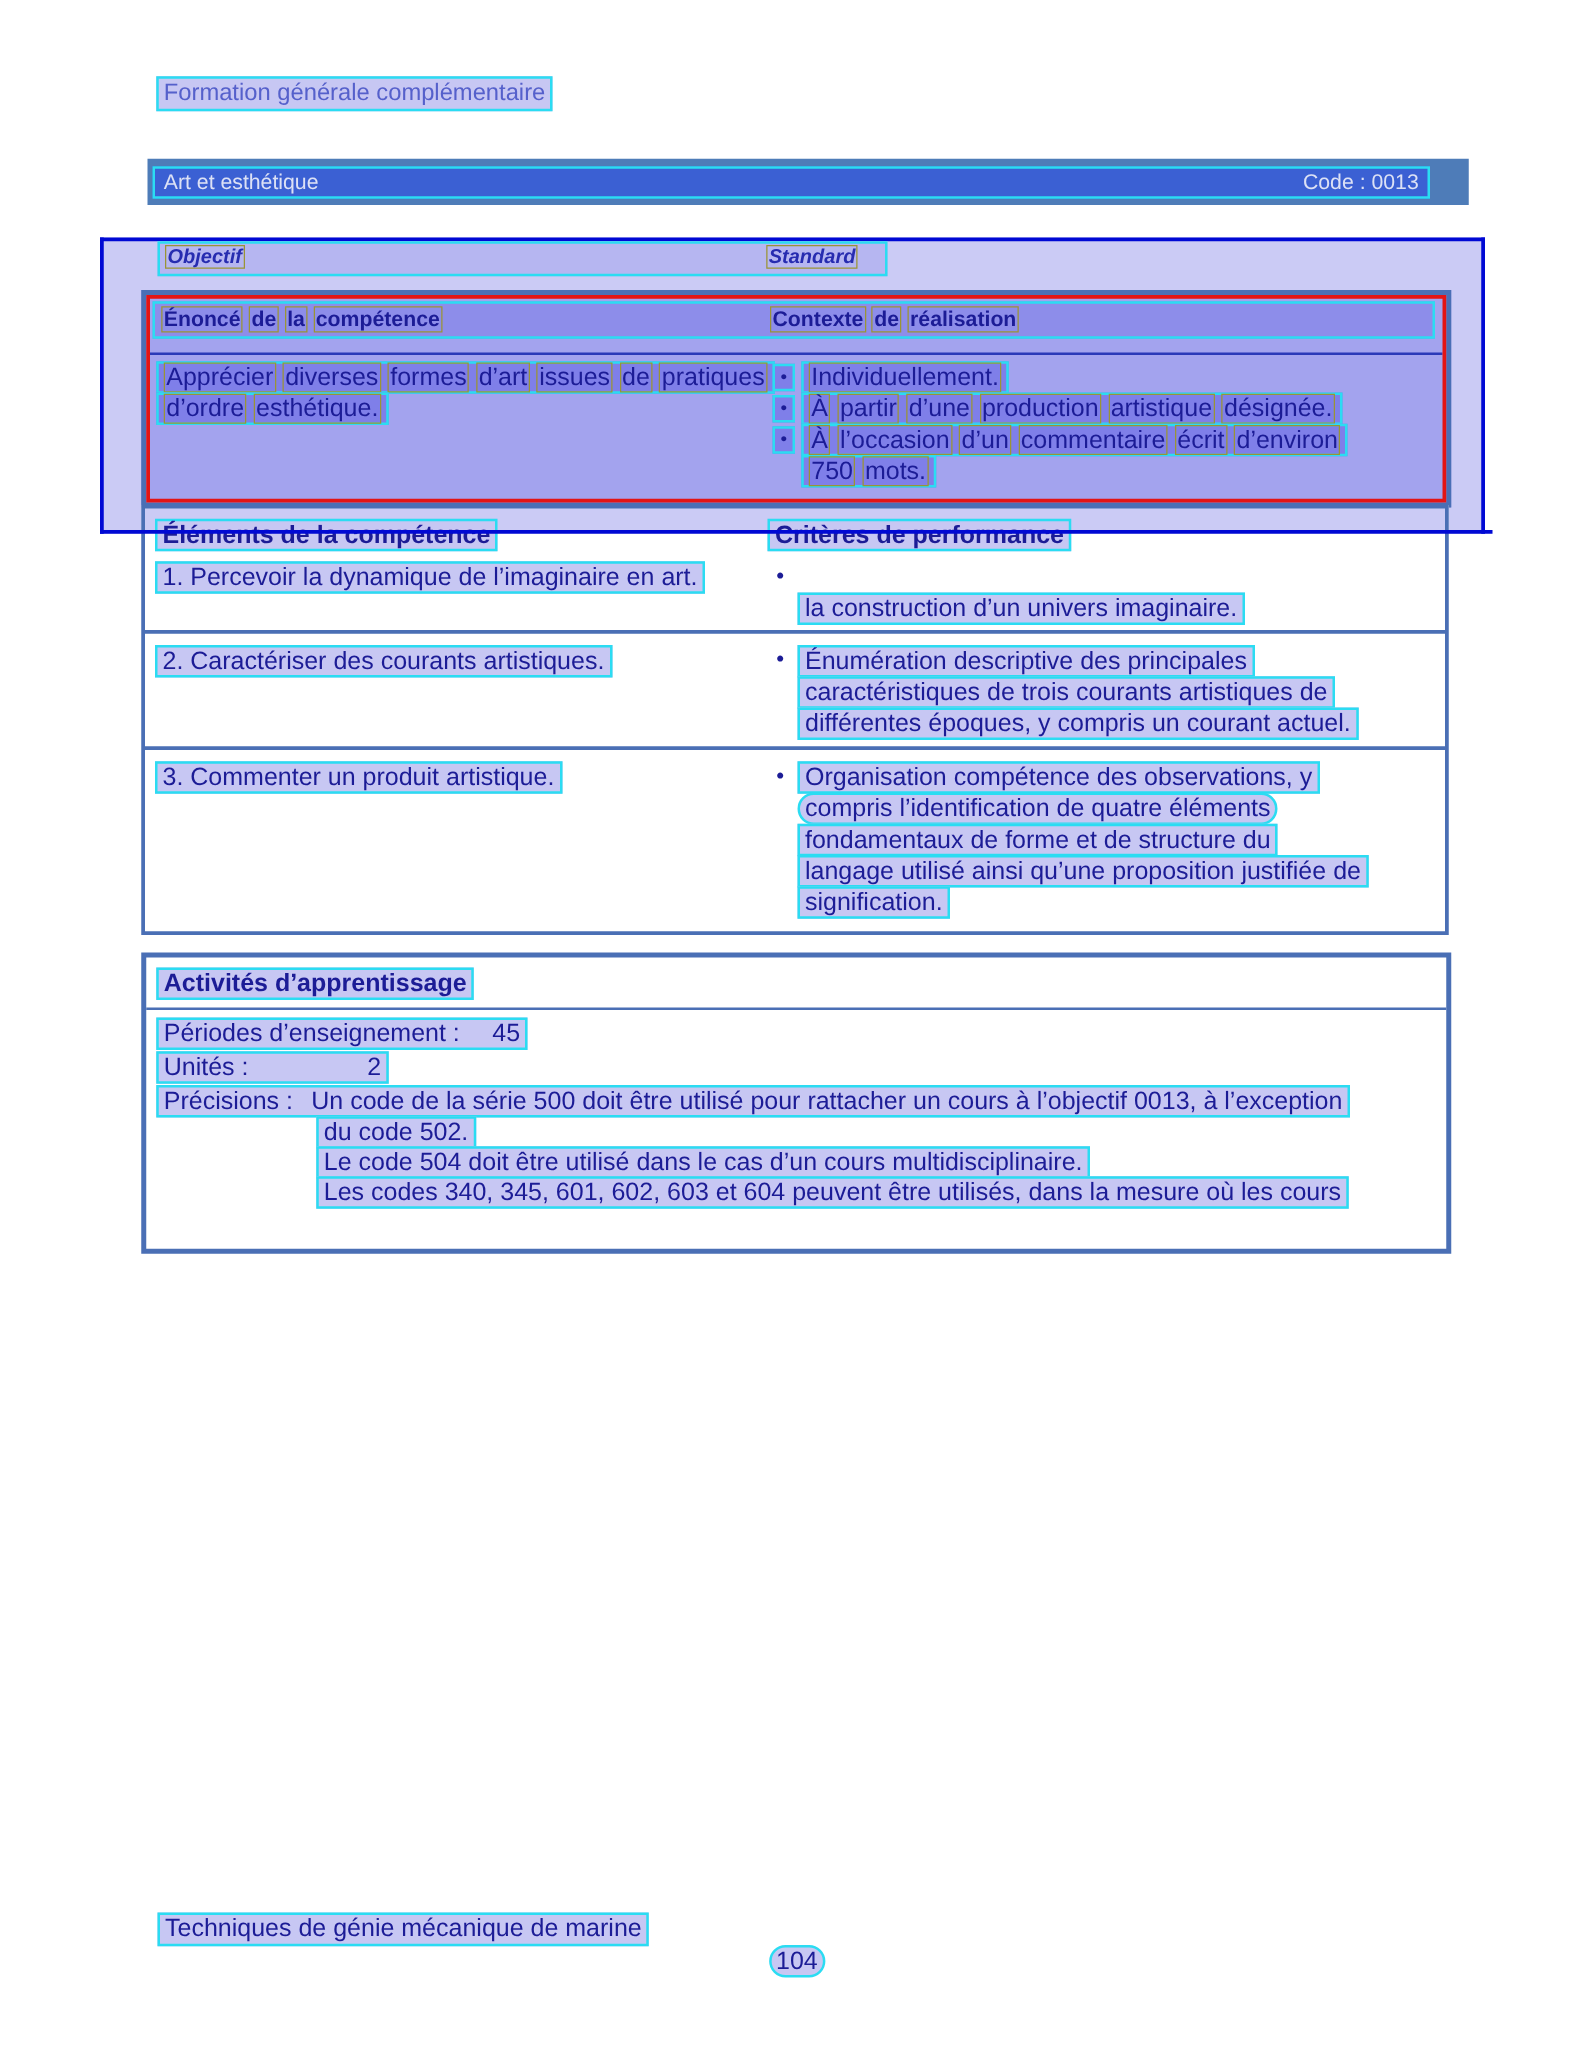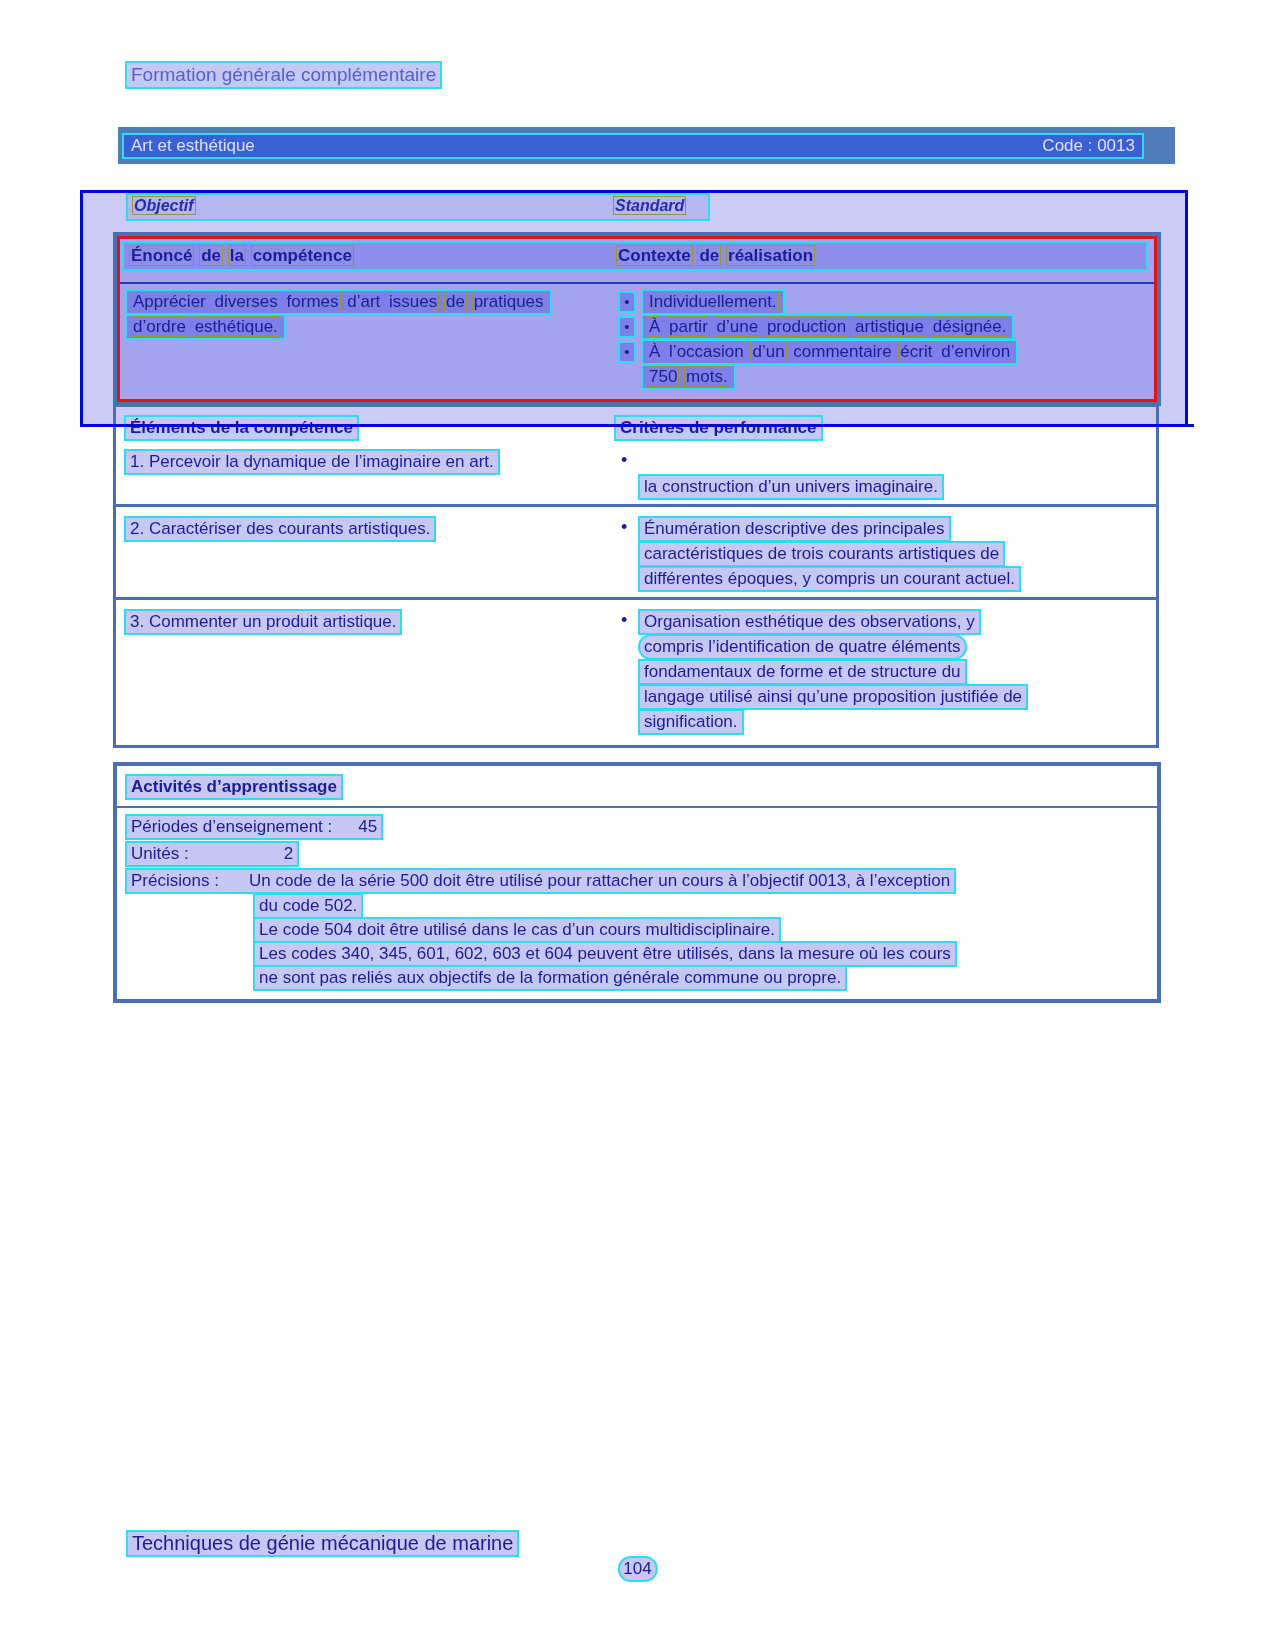--- a/index.html
+++ b/index.html
@@ -4,21 +4,21 @@
 <style>
   :root{
     --cyan:#2bdcf2; --hl:#c7c7f3; --hlblue:#7f7fe9; --ovfill:#cbcbf5; --ovline:#0009d4;
     --tbl:#4a6fb5; --red:#e31414; --bar:#4e7cb8; --barhl:#3b60d3; --navy:#1c1c96;
     --wbox:#9a9435; --ebg:#a3a3ee; --hdrtext:#5560cb; --bartext:#dce1f5; --headnavy:#272cb0;
   }
   html,body{margin:0;padding:0;background:#ffffff;}
   #page{position:relative;width:1275px;height:1651px;background:#fff;
         font-family:"Liberation Sans",sans-serif;overflow:hidden;}
   .hl{position:absolute;white-space:nowrap;background:var(--hl);border:2px solid var(--cyan);
-      color:var(--navy);font-size:17px;line-height:20px;padding:1px 4px;z-index:2;}
+      color:var(--navy);font-size:20px;line-height:20px;padding:1px 4px;z-index:2;}
   .hl-dark{background:var(--hlblue);}
   .b{font-weight:bold;}
   .wd{border:1px solid var(--wbox);padding:0 1px;}
   .titlebar{position:absolute;left:118px;top:127px;width:1032px;height:37px;background:var(--bar);padding-left:25px;}
   .titlebar-inner{position:absolute;left:4px;top:6px;width:1004px;height:22px;background:var(--barhl);
       border:2px solid var(--cyan);display:flex;justify-content:space-between;align-items:center;
       padding:0 7px;color:var(--bartext);font-size:17px;}
   .overlay{position:absolute;left:80px;top:190px;width:1102px;height:234px;background:var(--ovfill);
       border:3px solid var(--ovline);border-bottom:none;z-index:1;}
   .overlay-line{position:absolute;left:80px;top:424px;width:1114px;height:3px;background:var(--ovline);z-index:40;}
@@ -106,21 +106,21 @@
 
     <div class="hl" style="left:8px;top:109px;">2.  Caractériser des courants artistiques.</div>
     <div class="dot" style="left:505px;top:111px;">•</div>
     <div class="hl" style="left:522px;top:109px;">Énumération descriptive des principales</div>
     <div class="hl" style="left:522px;top:134px;">caractéristiques de trois courants artistiques de</div>
     <div class="hl" style="left:522px;top:159px;">différentes époques, y compris un courant actuel.</div>
     <div class="sep" style="top:190px;"></div>
 
     <div class="hl" style="left:8px;top:202px;">3.  Commenter un produit artistique.</div>
     <div class="dot" style="left:505px;top:204px;">•</div>
-    <div class="hl" style="left:522px;top:202px;">Organisation esthétique des observations, y</div>
+    <div class="hl" style="left:522px;top:202px;">Organisation compétence des observations, y</div>
     <div class="hl" style="left:522px;top:227px;border-radius:13px;">compris l’identification de quatre éléments</div>
     <div class="hl" style="left:522px;top:252px;">fondamentaux de forme et de structure du</div>
     <div class="hl" style="left:522px;top:277px;">langage utilisé ainsi qu’une proposition justifiée de</div>
     <div class="hl" style="left:522px;top:302px;">signification.</div>
   </div>
 
   <div class="overlay-line"></div>
 
   <div class="abox">
     <div class="hl b" style="left:8px;top:8px;">Activités d’apprentissage</div>
@@ -133,19 +133,18 @@
     <div class="hl" style="left:8px;top:75px;">
       <span>Unités :</span><span class="val-gap-wide">2</span>
     </div>
 
     <div class="hl" style="left:8px;top:102px;">
       <span class="lbl-gap">Précisions :</span><span>Un code de la série 500 doit être utilisé pour rattacher un cours à l’objectif 0013, à l’exception</span>
     </div>
     <div class="hl" style="left:136px;top:127px;">du code 502.</div>
     <div class="hl" style="left:136px;top:151px;">Le code 504 doit être utilisé dans le cas d’un cours multidisciplinaire.</div>
     <div class="hl" style="left:136px;top:175px;">Les codes 340, 345, 601, 602, 603 et 604 peuvent être utilisés, dans la mesure où les cours</div>
-    <div class="hl" style="left:136px;top:199px;">ne sont pas reliés aux objectifs de la formation générale commune ou propre.</div>
   </div>
 
   <div class="hl footer-program">Techniques de génie mécanique de marine</div>
   <div class="hl footer-page">104</div>
 
 </div>
 
 </body></html>

